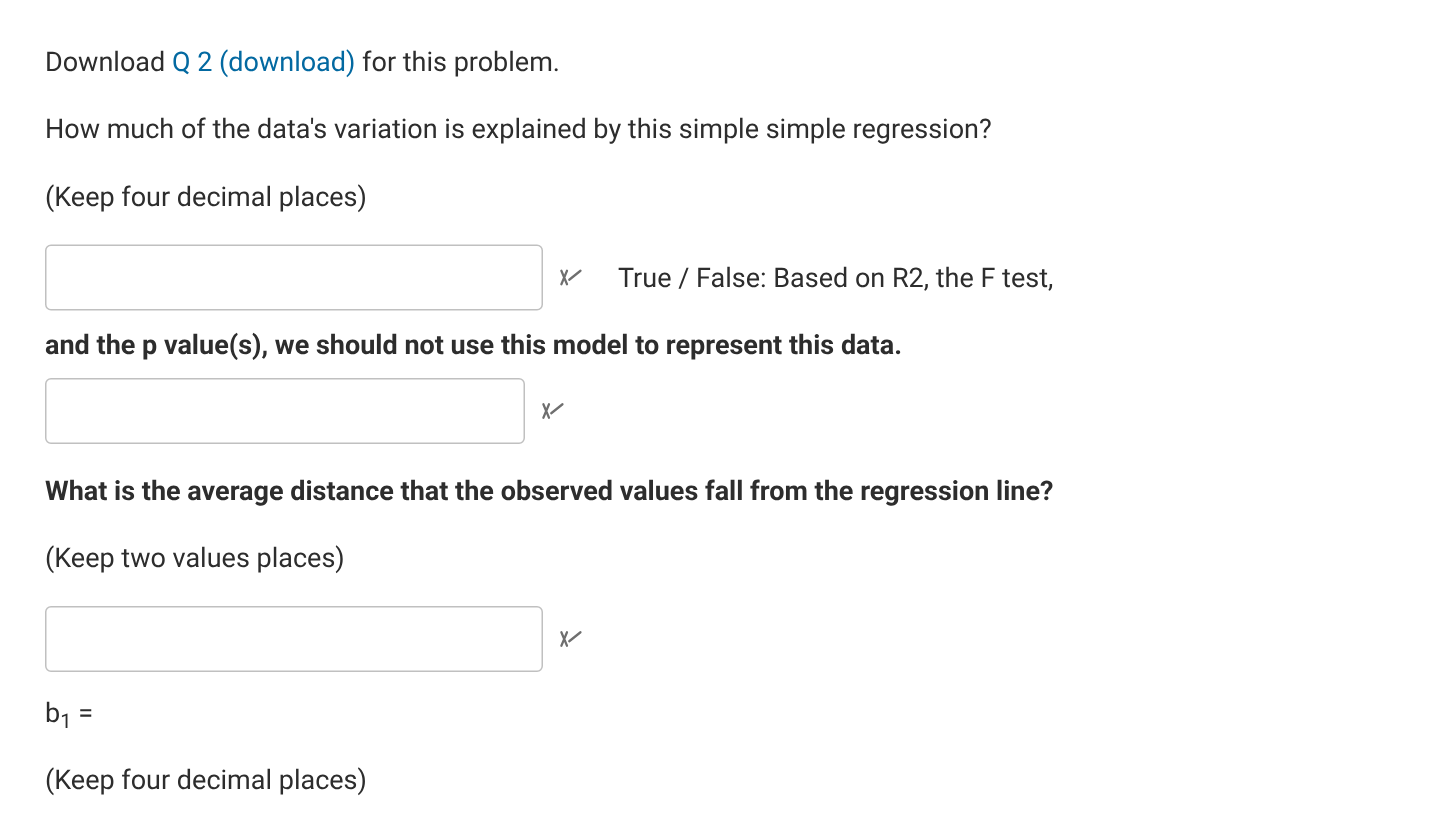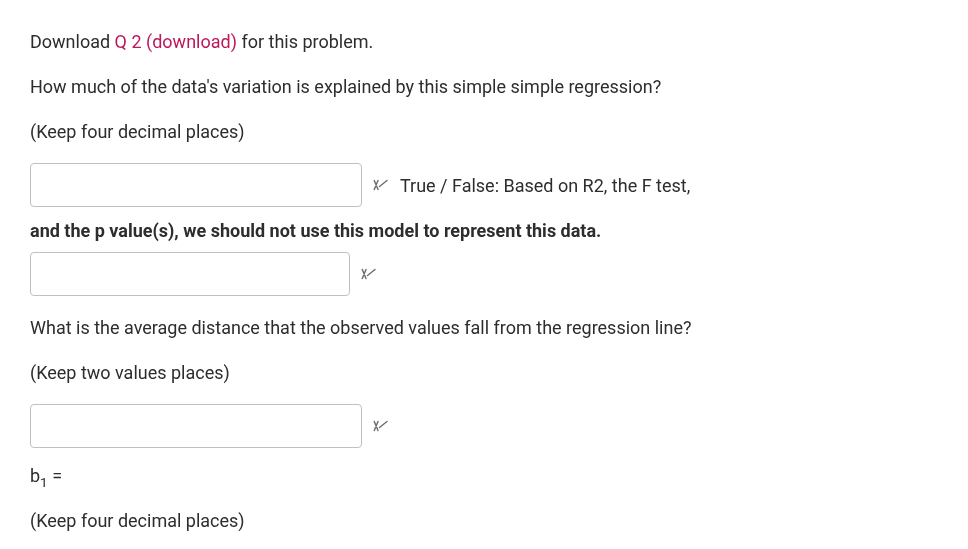--- a/index.html
+++ b/index.html
@@ -13,21 +13,21 @@
       color: #2d2d2d;
       background: #ffffff;
       padding: 28px 30px;
       width: 968px;
       line-height: 1.5;
     }
     .paragraph {
       margin-bottom: 18px;
     }
     .link {
-      color: #be185d;
+      color: #0369a1;
       cursor: pointer;
       margin-top: 16px;
     }
     .input-row {
       display: flex;
       align-items: center;
       gap: 10px;
       margin-bottom: 14px;
       flex-wrap: wrap;
     }
@@ -73,35 +73,35 @@
 
 <div class="paragraph">(Keep four decimal places)</div>
 
 <div class="input-row">
   <input type="text" class="text-input" value="" style="">
   <span class="check-icon">
     <svg width="18" height="18" viewBox="0 0 24 24" fill="none" stroke="currentColor" stroke-width="2">
       <path d="M3 6 L8 18 M8 6 L3 18 M10 14 L20 6" stroke-linecap="round"></path>
     </svg>
   </span>
-  <span style="margin-left:0;text-align:right;">True / False:  Based on R2, the F test,</span>
+  <span style="margin-left:12px;text-align:right;">True / False:  Based on R2, the F test,</span>
 </div>
 
 <div class="block" style="margin-top:-4px; margin-bottom:8px;font-weight:bold;">and the p value(s),  we should not use this model to represent this data.</div>
 
 <div class="input-row">
   <input type="text" class="text-input narrow" value="" style="">
   <span class="check-icon">
     <svg width="18" height="18" viewBox="0 0 24 24" fill="none" stroke="currentColor" stroke-width="2">
       <path d="M3 6 L8 18 M8 6 L3 18 M10 14 L20 6" stroke-linecap="round"></path>
     </svg>
   </span>
 </div>
 
-<div class="paragraph" style="margin-top:18px;">What is the average distance that the observed values fall from the regression line?</div>
+<div class="paragraph" style="margin-top:18px;font-weight:bold;">What is the average distance that the observed values fall from the regression line?</div>
 
 <div class="paragraph">(Keep two values places)</div>
 
 <div class="input-row">
   <input type="text" class="text-input" value="" style="">
   <span class="check-icon">
     <svg width="18" height="18" viewBox="0 0 24 24" fill="none" stroke="currentColor" stroke-width="2">
       <path d="M3 6 L8 18 M8 6 L3 18 M10 14 L20 6" stroke-linecap="round"></path>
     </svg>
   </span>

